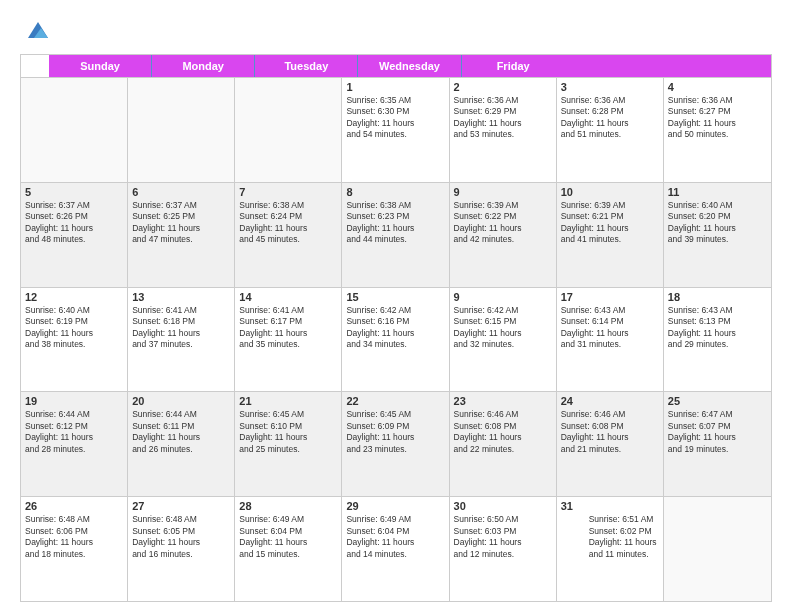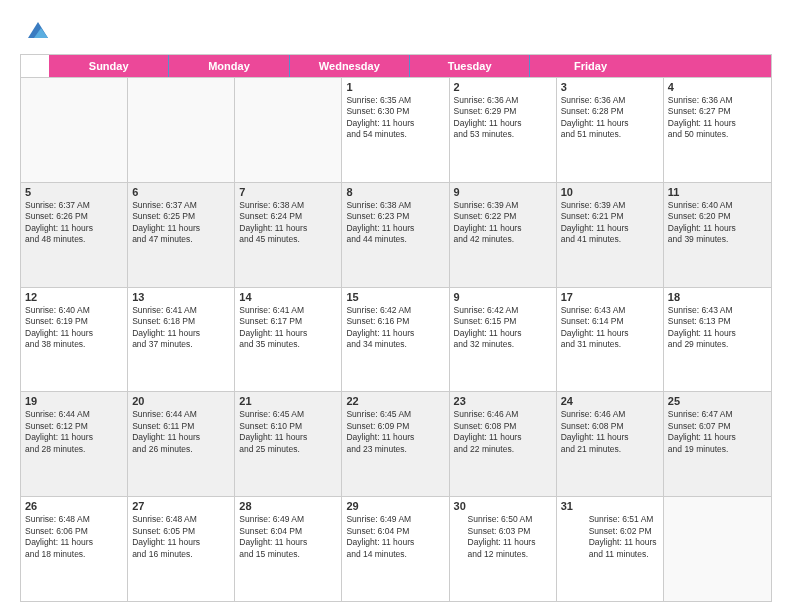--- a/index.html
+++ b/index.html
@@ -53,22 +53,22 @@
       color: #555;
     }
     .calendar {
       flex: 1;
       display: flex;
       flex-direction: column;
       border: 1px solid #ccc;
     }
     .cal-header-row {
       display: grid;
-      grid-template-columns: repeat(6, 1fr);
-      background: #ec4899;
+      grid-template-columns: repeat(7, 1fr);
+      background: #d946ef;
       margin-left: 28px;
     }
     .cal-header-cell {
       color: #fff;
       font-size: 11px;
       font-weight: bold;
       text-align: center;
       padding: 5px 2px;
       border-right: 1px solid #5591cc;
     }
@@ -129,22 +129,22 @@
     <div class="title-block">
       <div class="month-title"></div>
       <div class="subtitle"></div>
     </div>
   </div>
 
   <div class="calendar">
     <div class="cal-header-row" id="cal-header">
         <div class="cal-header-cell">Sunday</div>
         <div class="cal-header-cell">Monday</div>
+        <div class="cal-header-cell">Tuesday</div>
         <div class="cal-header-cell">Wednesday</div>
-        <div class="cal-header-cell">Tuesday</div>
         <div class="cal-header-cell">Friday</div>
       </div>
     <div class="cal-body" id="cal-body">
         <div class="cal-week">
           <div class="cal-cell empty"></div>
           <div class="cal-cell empty"></div>
           <div class="cal-cell empty"></div>
           <div class="cal-cell">
             <span class="day-num">1</span>
             <div class="day-info" style="white-space: pre-line;">Sunrise: 6:35 AM
@@ -351,21 +351,21 @@
           </div>
           <div class="cal-cell">
             <span class="day-num">29</span>
             <div class="day-info" style="white-space: pre-line;">Sunrise: 6:49 AM
 Sunset: 6:04 PM
 Daylight: 11 hours
 and 14 minutes.</div>
           </div>
           <div class="cal-cell">
             <span class="day-num">30</span>
-            <div class="day-info" style="white-space: pre-line; margin-left: 14px;">Sunrise: 6:50 AM
+            <div class="day-info" style="white-space: pre-line;">Sunrise: 6:50 AM
 Sunset: 6:03 PM
 Daylight: 11 hours
 and 12 minutes.</div>
           </div>
           <div class="cal-cell">
             <span class="day-num">31</span>
             <div class="day-info" style="white-space: pre-line; margin-left: 28px;">Sunrise: 6:51 AM
 Sunset: 6:02 PM
 Daylight: 11 hours
 and 11 minutes.</div>

